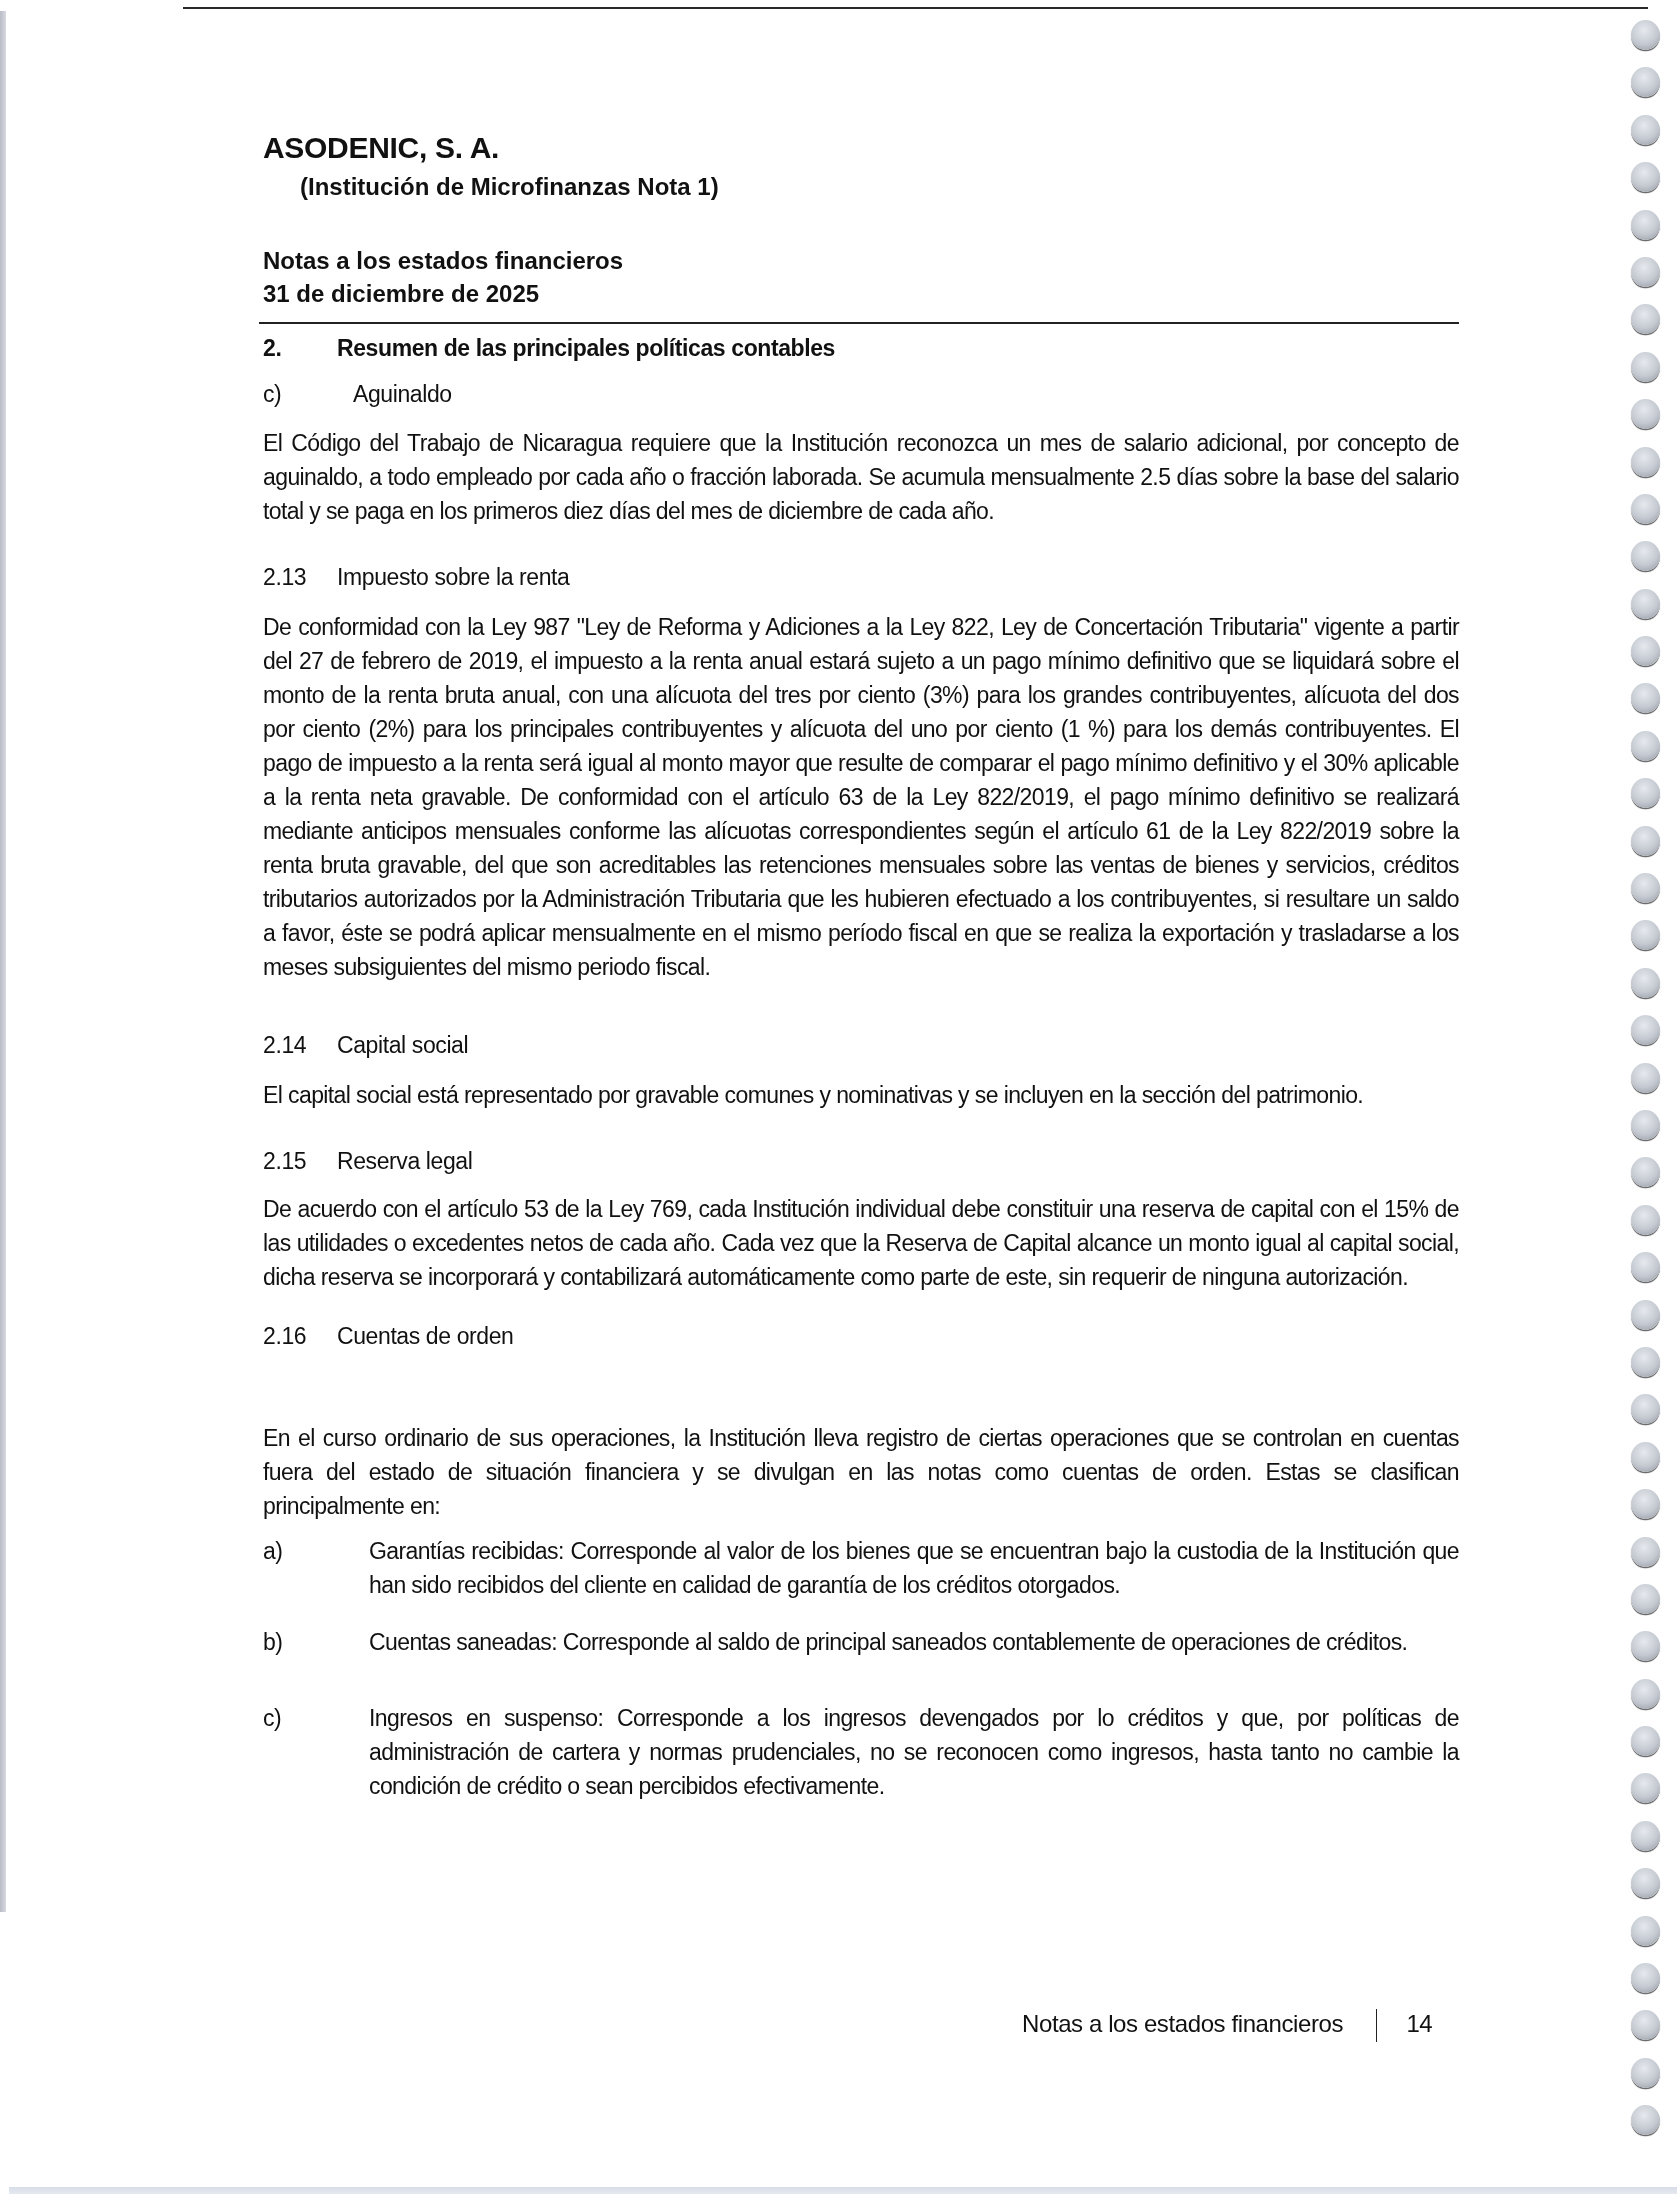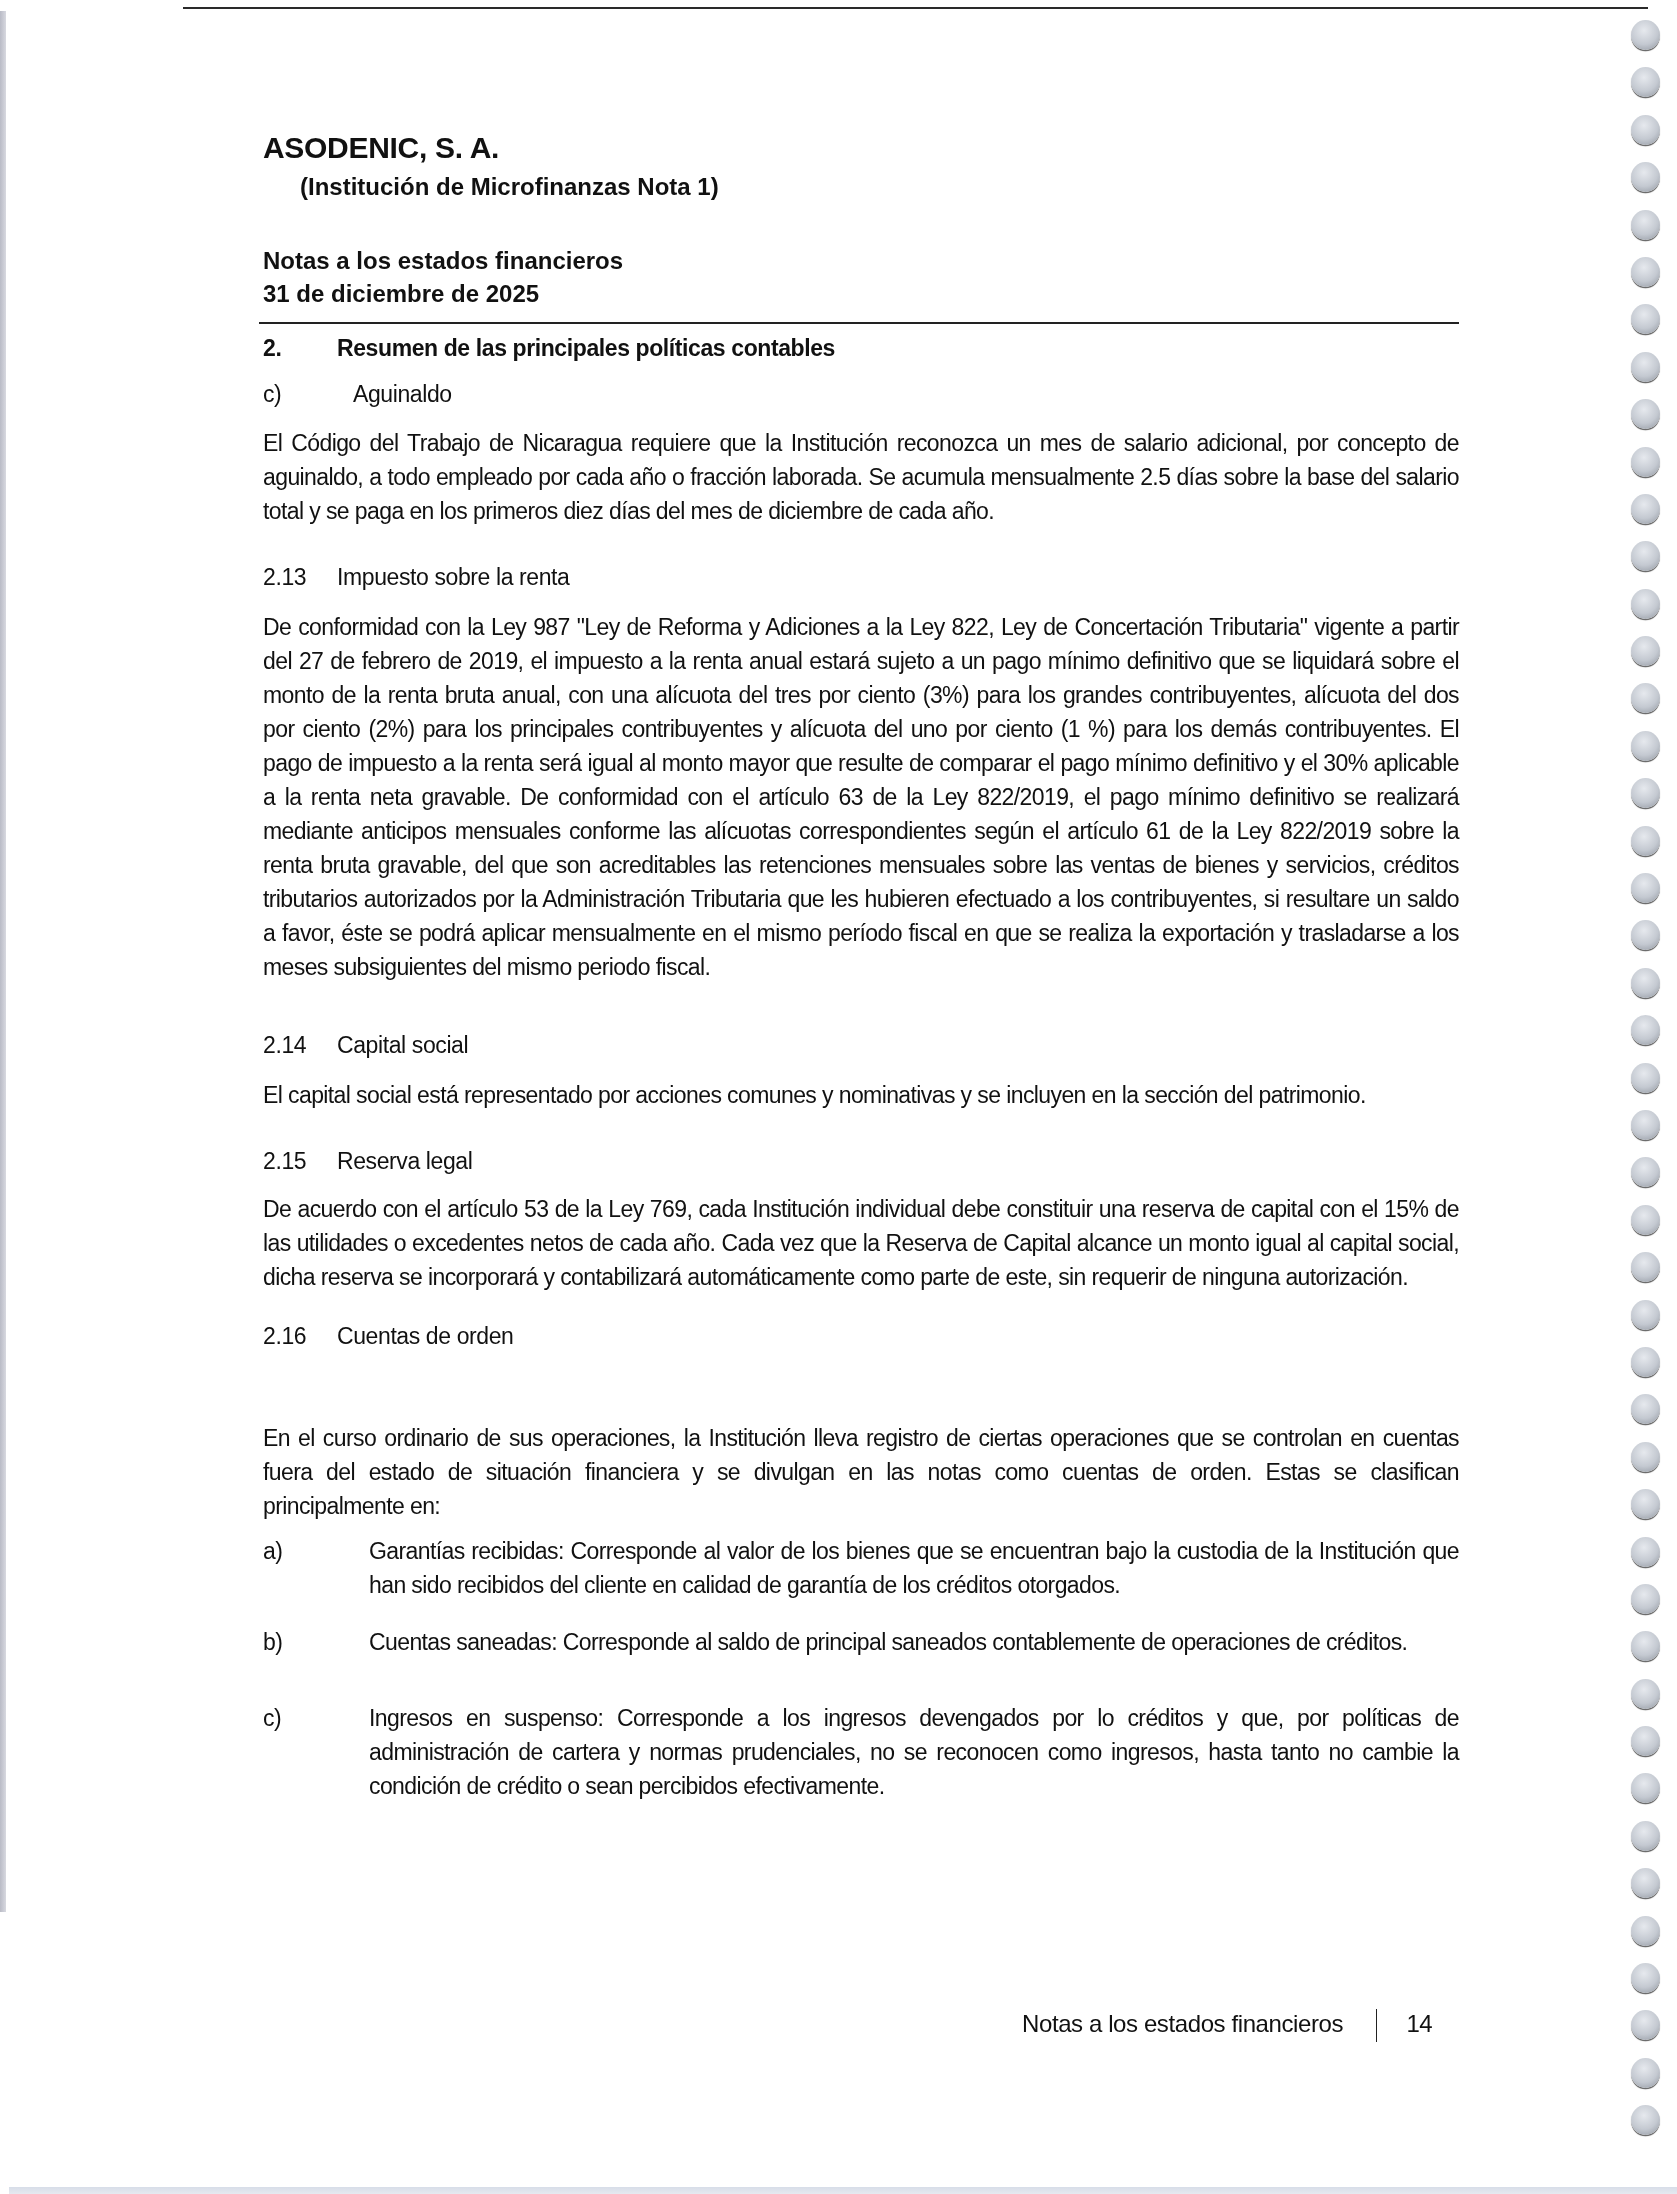--- a/index.html
+++ b/index.html
@@ -112,21 +112,21 @@
   <div class="p" style="top:426px">El Código del Trabajo de Nicaragua requiere que la Institución reconozca un mes de salario adicional, por concepto de aguinaldo, a todo empleado por cada año o fracción laborada. Se acumula mensualmente 2.5 días sobre la base del salario total y se paga en los primeros diez días del mes de diciembre de cada año.</div>
 
   <div class="h" style="top:564px">
     <span class="num">2.13</span><span>Impuesto sobre la renta</span>
   </div>
   <div class="p" style="top:610px">De conformidad con la Ley 987 "Ley de Reforma y Adiciones a la Ley 822, Ley de Concertación Tributaria" vigente a partir del 27 de febrero de 2019, el impuesto a la renta anual estará sujeto a un pago mínimo definitivo que se liquidará sobre el monto de la renta bruta anual, con una alícuota del tres por ciento (3%) para los grandes contribuyentes, alícuota del dos por ciento (2%) para los principales contribuyentes y alícuota del uno por ciento (1 %) para los demás contribuyentes. El pago de impuesto a la renta será igual al monto mayor que resulte de comparar el pago mínimo definitivo y el 30% aplicable a la renta neta gravable. De conformidad con el artículo 63 de la Ley 822/2019, el pago mínimo definitivo se realizará mediante anticipos mensuales conforme las alícuotas correspondientes según el artículo 61 de la Ley 822/2019 sobre la renta bruta gravable, del que son acreditables las retenciones mensuales sobre las ventas de bienes y servicios, créditos tributarios autorizados por la Administración Tributaria que les hubieren efectuado a los contribuyentes, si resultare un saldo a favor, éste se podrá aplicar mensualmente en el mismo período fiscal en que se realiza la exportación y trasladarse a los meses subsiguientes del mismo periodo fiscal.</div>
 
   <div class="h" style="top:1032px">
     <span class="num">2.14</span><span>Capital social</span>
   </div>
-  <div class="p" style="top:1078px; text-align:left">El capital social está representado por acciones comunes y nominativas y se incluyen en la sección del patrimonio.</div>
+  <div class="p" style="top:1078px; text-align:left">El capital social está representado por gravable comunes y nominativas y se incluyen en la sección del patrimonio.</div>
 
   <div class="h" style="top:1148px">
     <span class="num">2.15</span><span>Reserva legal</span>
   </div>
   <div class="p" style="top:1192px">De acuerdo con el artículo 53 de la Ley 769, cada Institución individual debe constituir una reserva de capital con el 15% de las utilidades o excedentes netos de cada año. Cada vez que la Reserva de Capital alcance un monto igual al capital social, dicha reserva se incorporará y contabilizará automáticamente como parte de este, sin requerir de ninguna autorización.</div>
 
   <div class="h" style="top:1323px">
     <span class="num">2.16</span><span>Cuentas de orden</span>
   </div>
   <div class="p" style="top:1421px">En el curso ordinario de sus operaciones, la Institución lleva registro de ciertas operaciones que se controlan en cuentas fuera del estado de situación financiera y se divulgan en las notas como cuentas de orden. Estas se clasifican principalmente en:</div>

